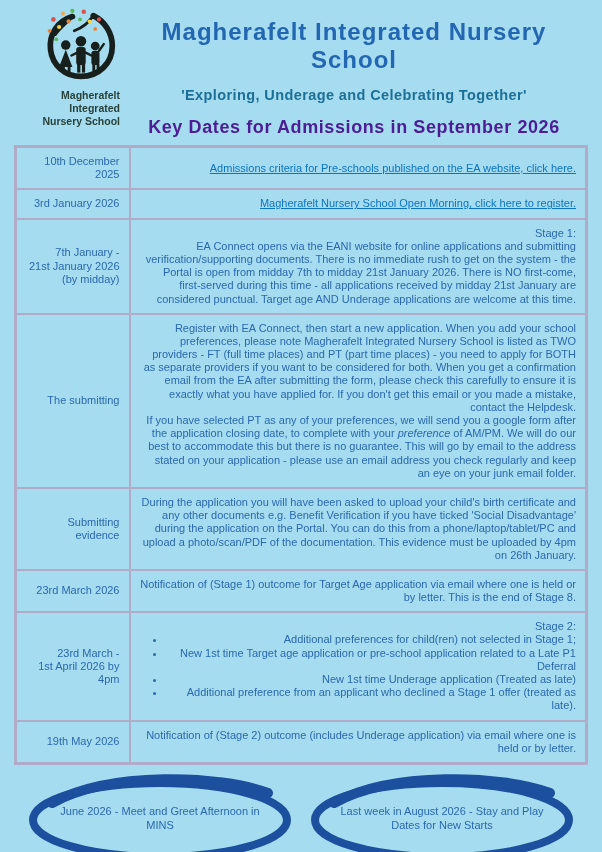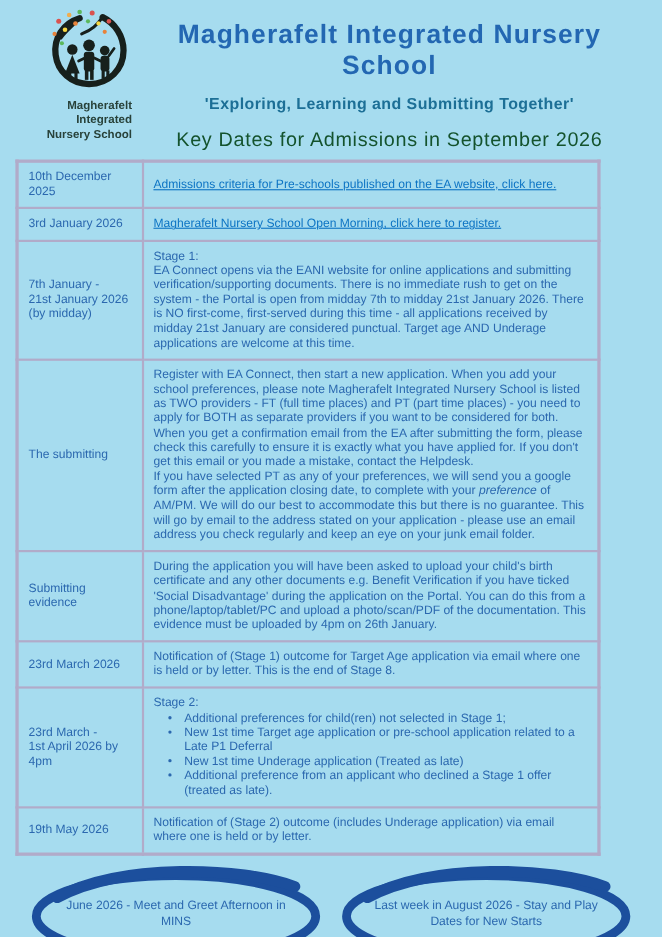--- a/index.html
+++ b/index.html
@@ -22,29 +22,30 @@
   .header-text { flex: 1; text-align: center; padding-top: 4px; }
   .page-title {
     margin: 6px 0 0 0; color: #2367b2; font-size: 24px;
     font-weight: bold; letter-spacing: 1px;
   }
   .subtitle {
     margin-top: 13px; color: #1c6f96; font-size: 14.5px;
     font-weight: bold; letter-spacing: 0.4px;
   }
   .key-dates-heading {
-    margin-top: 14px; color: #14532d; font-size: 18px;
-    font-weight: normal; letter-spacing: 0.6px;
+    margin-top: 14px; color: #4c1d95; font-size: 18px;
+    font-weight: bold; letter-spacing: 0.6px;
   }
 
   
   table.dates {
     border-collapse: collapse; table-layout: fixed;
-    width: 532px; margin: 7px 0 0 14px;
+    width: 574px; margin: 7px 0 0 14px;
     border: 3px solid #b1abc9;
+    text-align: right;
   }
   table.dates td {
     border: 2px solid #b1abc9;
     color: #2b68af; font-size: 11px; line-height: 1.2;
     vertical-align: middle; padding: 7px 9px;
   }
   td.date-cell { width: 114px; white-space: pre-line; font-size: 11.5px; }
   td.content-cell .para + .para { margin-top: 0; }
   .cell-link { color: #0d74c4; text-decoration: underline; cursor: pointer; }
   .stage-heading { display: block; }
@@ -100,21 +101,21 @@
         <rect x="55" y="59" width="3" height="8" fill="#17201c"></rect>
           <rect x="59.5" y="59" width="3" height="8" fill="#17201c"></rect>
         <path d="M33 50 L39 47 M48 47 L54 50 M62 45 L67 38" stroke="#17201c" stroke-width="2.6" stroke-linecap="round"></path>
       </svg>
       <div class="logo-caption">Magherafelt
 Integrated
 Nursery School</div>
     </div>
     <div class="header-text">
       <h1 class="page-title">Magherafelt Integrated Nursery School</h1>
-      <div class="subtitle">'Exploring, Learning and Submitting Together'</div>
+      <div class="subtitle">'Exploring, Underage and Celebrating Together'</div>
       <div class="key-dates-heading">Key Dates for Admissions in September 2026</div>
     </div>
   </div>
 
   <table class="dates">
     <tbody>
       <tr>
         <td class="date-cell">10th December 2025</td>
         <td class="content-cell">
           <a href="#" class="cell-link">Admissions criteria for Pre-schools published on the EA website, click here.</a>

